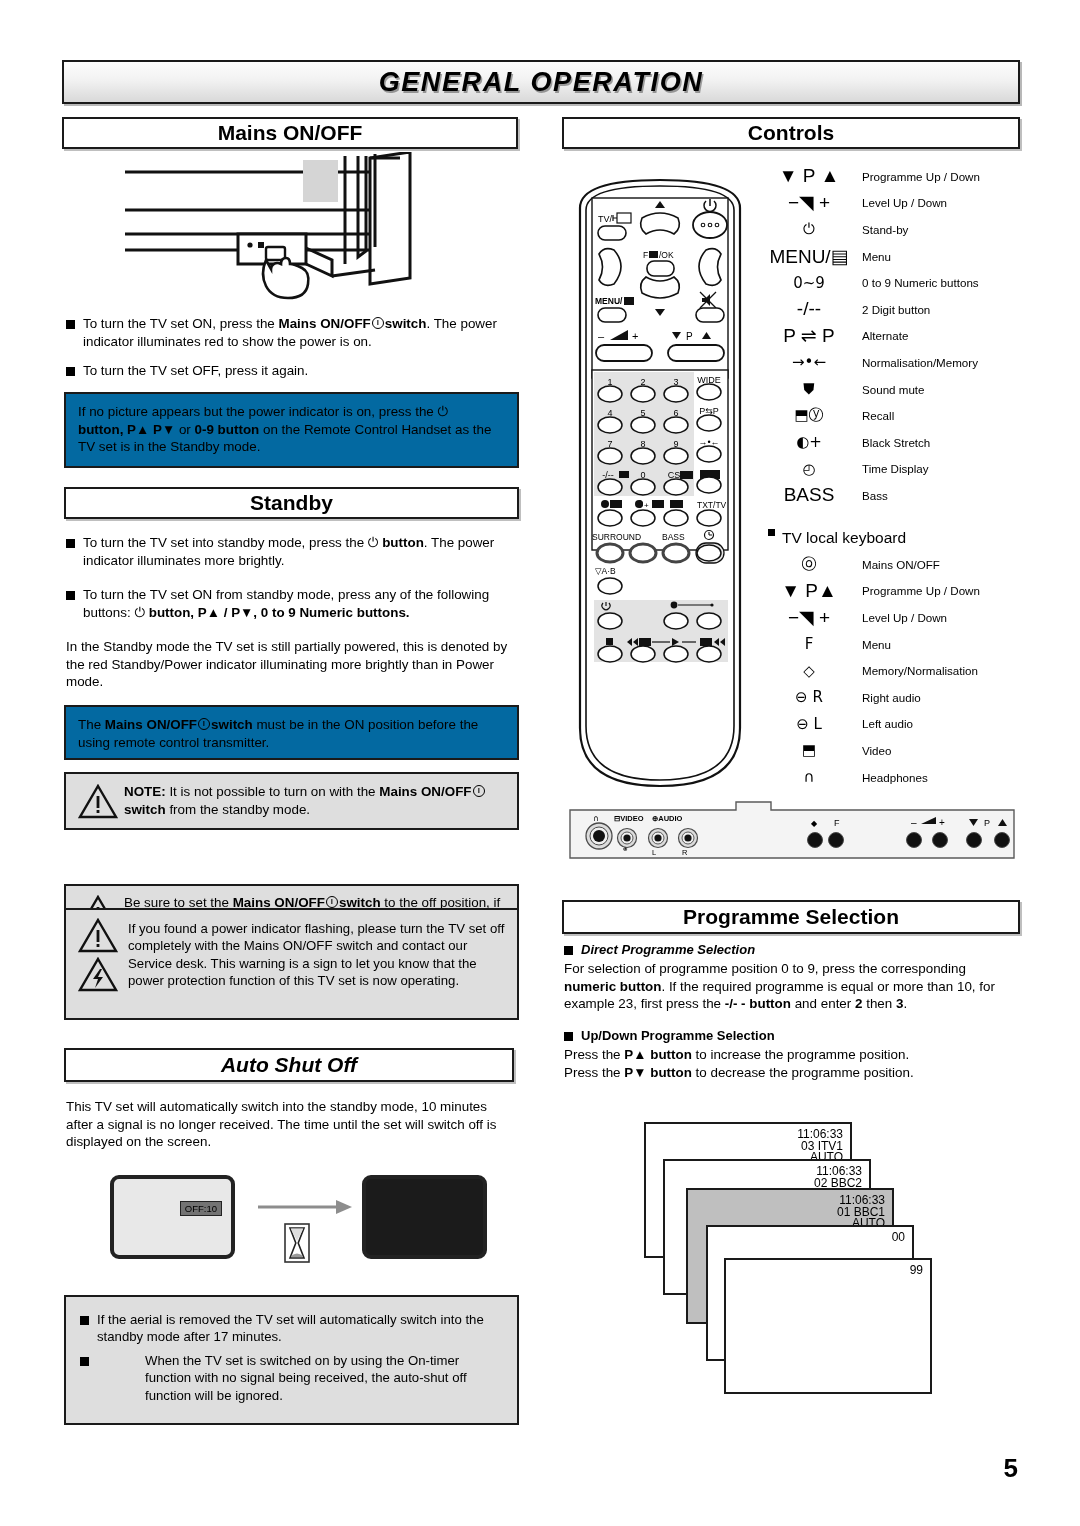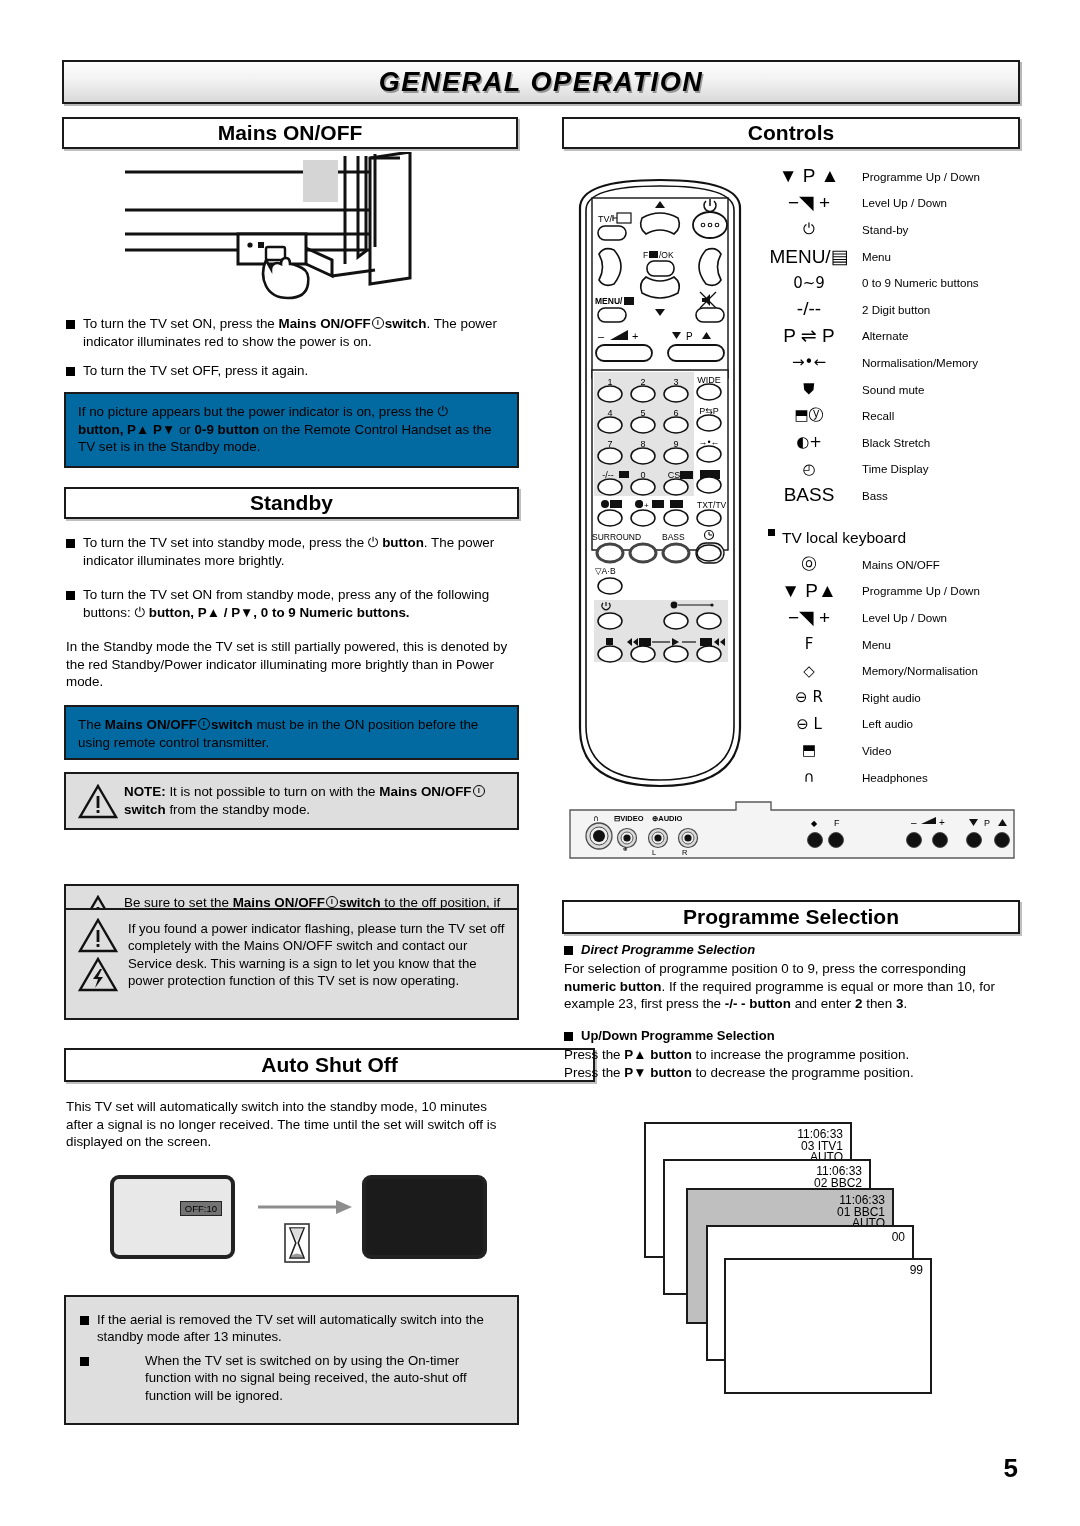--- a/index.html
+++ b/index.html
@@ -207,21 +207,21 @@
       <div class="warn-tri" style="margin-top:4px;">
         <svg width="40" height="35" viewBox="0 0 40 35">
           <path d="M20 2 L38 33 L2 33 Z" fill="none" stroke="#111" stroke-width="2.4"></path>
           <path d="M22 12 L15 22 L20 22 L17 31 L25 20 L20 20 L24 12 Z" fill="#111"></path>
         </svg>
       </div>
     </div>
     <div style="font-size:13.2px; line-height:17.4px; padding:10px 10px 0 6px;">If you found a power indicator flashing, please turn the TV set off completely with the Mains ON/OFF switch and contact our Service desk. This warning is a sign to let you know that the power protection function of this TV set is now operating.</div>
   </div>
 
-  <div class="sec-head" style="left:64px; top:1048px; width:531px; height:34px;">
+  <div class="sec-head" style="left:64px; top:1048px; width:450px; height:34px;font-style:italic;">
     <span>Auto Shut Off</span>
   </div>
 
   <div class="txt" style="left:66px; top:1098px; width:450px;">This TV set will automatically switch into the standby mode, 10 minutes after a signal is no longer received. The time until the set will switch off is displayed on the screen.</div>
 
   <div style="position:absolute; left:110px; top:1175px; width:400px; height:95px;">
     <div style="position:absolute; left:0; top:0; width:125px; height:84px; border:4px solid #222; border-radius:9px; background:#e8e8e8;">
       <div style="position:absolute; right:9px; top:22px; border:1.4px solid #222; background:#737373; font-size:9.5px; padding:1px 4px;">OFF:10</div>
     </div>
     <svg style="position:absolute; left:148px; top:22px;" width="95" height="20" viewBox="0 0 95 20">
@@ -234,21 +234,21 @@
       <path d="M7 33 Q13 28 19 33 L19 34 L7 34 Z" fill="#999"></path>
       <path d="M6.6 5.6 L19.4 5.6 L13 18 Z" fill="#ddd"></path>
     </svg>
     <div style="position:absolute; left:252px; top:0; width:125px; height:84px; border:4px solid #222; border-radius:9px; background:#1b1b1b;"></div>
   </div>
 
   <div class="box grey" style="left:64px; top:1295px; width:455px; height:130px;">
     <div style="position:relative; padding:14px 16px 0 14px;">
       <div style="display:flex; margin-bottom:6px;">
         <span class="bsq"></span>
-        <span style="font-size:13.2px; line-height:17.4px;">If the aerial is removed the TV set will automatically switch into the standby mode after 13 minutes.</span>
+        <span style="font-size:13.2px; line-height:17.4px;">If the aerial is removed the TV set will automatically switch into the standby mode after 17 minutes.</span>
       </div>
       <div style="display:flex;gap:48px;">
         <span class="bsq"></span>
         <span style="font-size:13.2px; line-height:17.4px;">When the TV set is switched on by using the On-timer function with no signal being received, the auto-shut off function will be ignored.</span>
       </div>
     </div>
   </div>
 
   <div class="sec-head" style="left:562px; top:117px; width:458px; height:32px;">
     <span>Controls</span>

